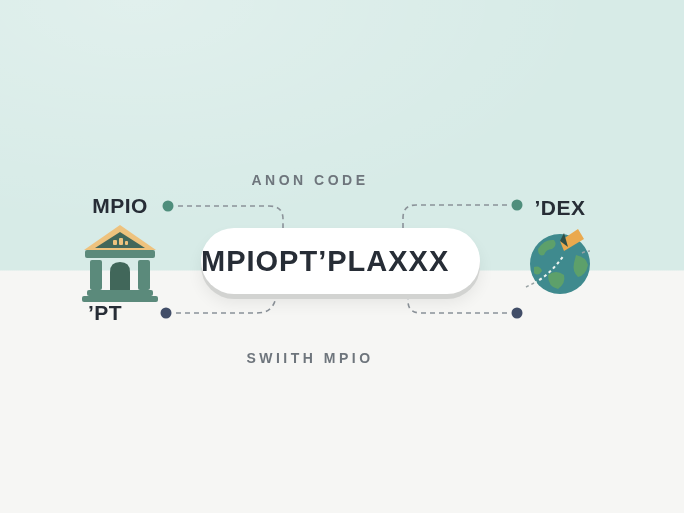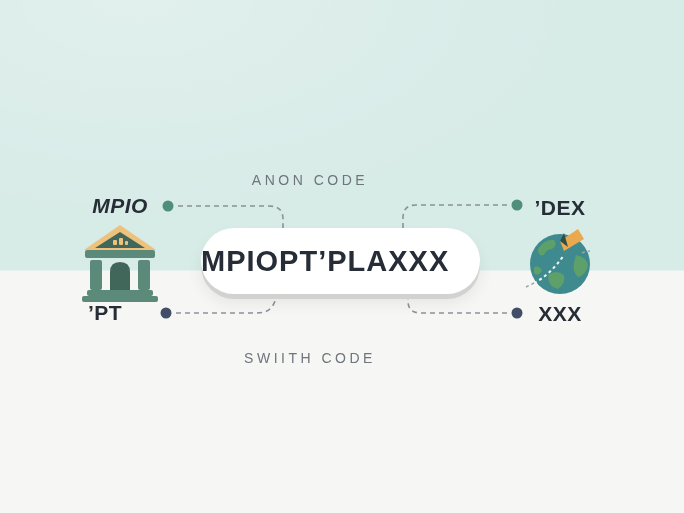--- a/index.html
+++ b/index.html
@@ -32,31 +32,31 @@
       var(--background-bottom) 100%);
   }
   .bg-sheen{
     position:absolute;left:0;top:0;width:684px;height:270px;
     background:radial-gradient(ellipse at 20% 0%, rgba(255,255,255,.25), rgba(255,255,255,0) 60%);
     pointer-events:none;
   }
   .caption{
     position:absolute;left:0;width:620px;text-align:center;
     color:var(--text-gray);
-    font-size:14px;letter-spacing:3.5px;font-weight:400;
+    font-size:14px;letter-spacing:3.5px;font-weight:700;
   }
   .caption.top{top:172px;}
   .caption.bottom{top:350px;}
   .seg-label{
     position:absolute;
     color:var(--text-dark);
     font-size:21px;font-weight:700;letter-spacing:.5px;
     text-align:center;width:140px;
   }
-  .seg-label.tl{left:50px;top:194px;font-style:italic;}
+  .seg-label.tl{left:50px;top:194px;}
   .seg-label.bl{left:35px;top:301px;}
   .seg-label.tr{left:490px;top:196px;}
   .seg-label.br{left:490px;top:302px;}
   .pill{
     position:absolute;left:201px;top:228px;width:279px;height:66px;
     background:var(--pill-bg);
     border-radius:34px;
     box-shadow:0 5px 0 var(--pill-edge), 0 9px 16px rgba(0,0,0,.07);
     display:flex;align-items:center;justify-content:flex-start;
   }
@@ -74,26 +74,25 @@
   .icon-bank{left:79px;top:223px;}
   .icon-globe{left:524px;top:225px;}
 </style>
 </head>
 <body>
 
 <div class="canvas">
   <div class="bg-sheen"></div>
 
   <div class="caption top">ANON CODE</div>
-  <div class="caption bottom">SWIITH CODE</div>
+  <div class="caption bottom">SWIITH MPIO</div>
 
   <div class="seg-label tl">MPIO</div>
   <div class="seg-label bl">’PT</div>
   <div class="seg-label tr">’DEX</div>
-  <div class="seg-label br">XXX</div>
 
   <svg class="connectors" width="684" height="513" viewBox="0 0 684 513" aria-hidden="true">
     <path class="dash" d="M 178 206 H 269 Q 283 206 283 219 V 229"></path>
     <path class="dash" d="M 176 313 H 257 Q 271 313 275 301 L 277 297"></path>
     <path class="dash" d="M 507 205 H 416 Q 403 205 403 218 V 229"></path>
     <path class="dash" d="M 507 313 H 421 Q 408 313 408 301 V 297"></path>
     <circle class="dot-green" cx="168" cy="206" r="5.5"></circle>
     <circle class="dot-navy" cx="166" cy="313" r="5.5"></circle>
     <circle class="dot-green" cx="517" cy="205" r="5.5"></circle>
     <circle class="dot-navy" cx="517" cy="313" r="5.5"></circle>

